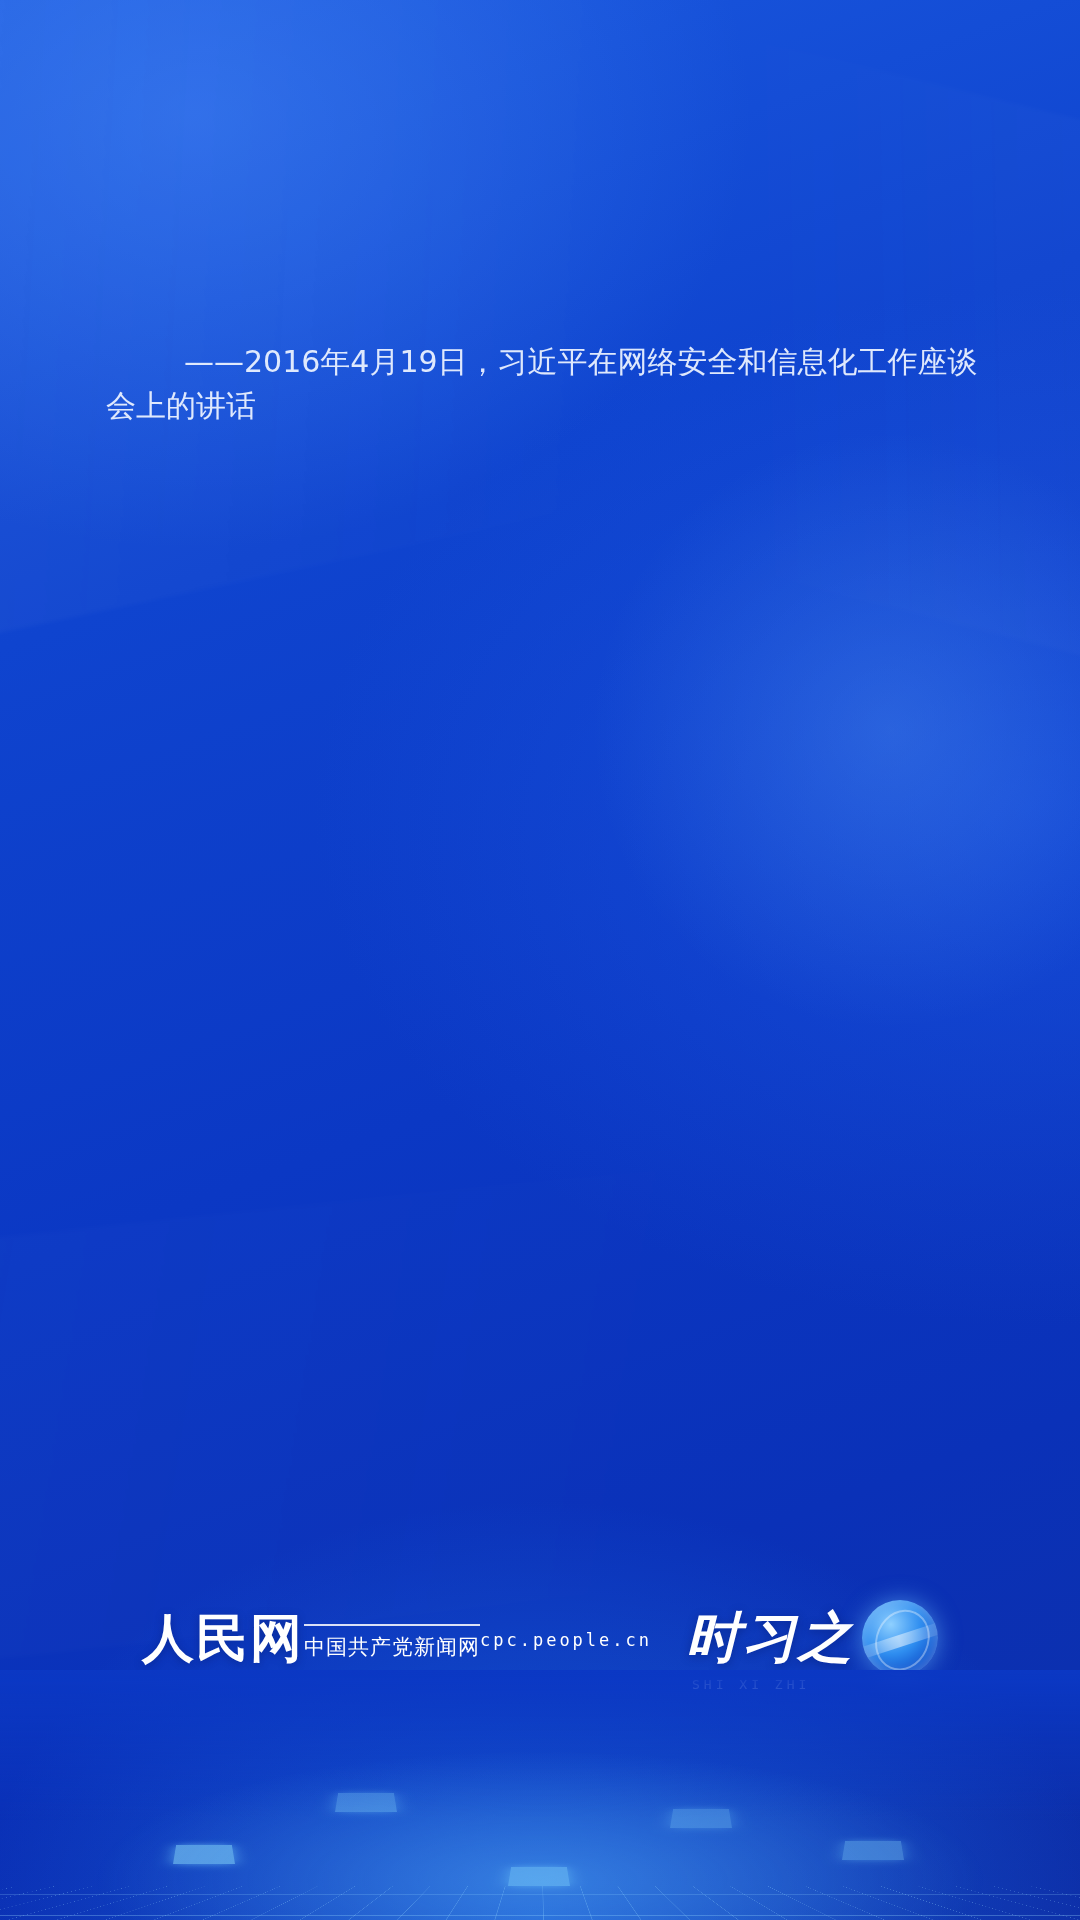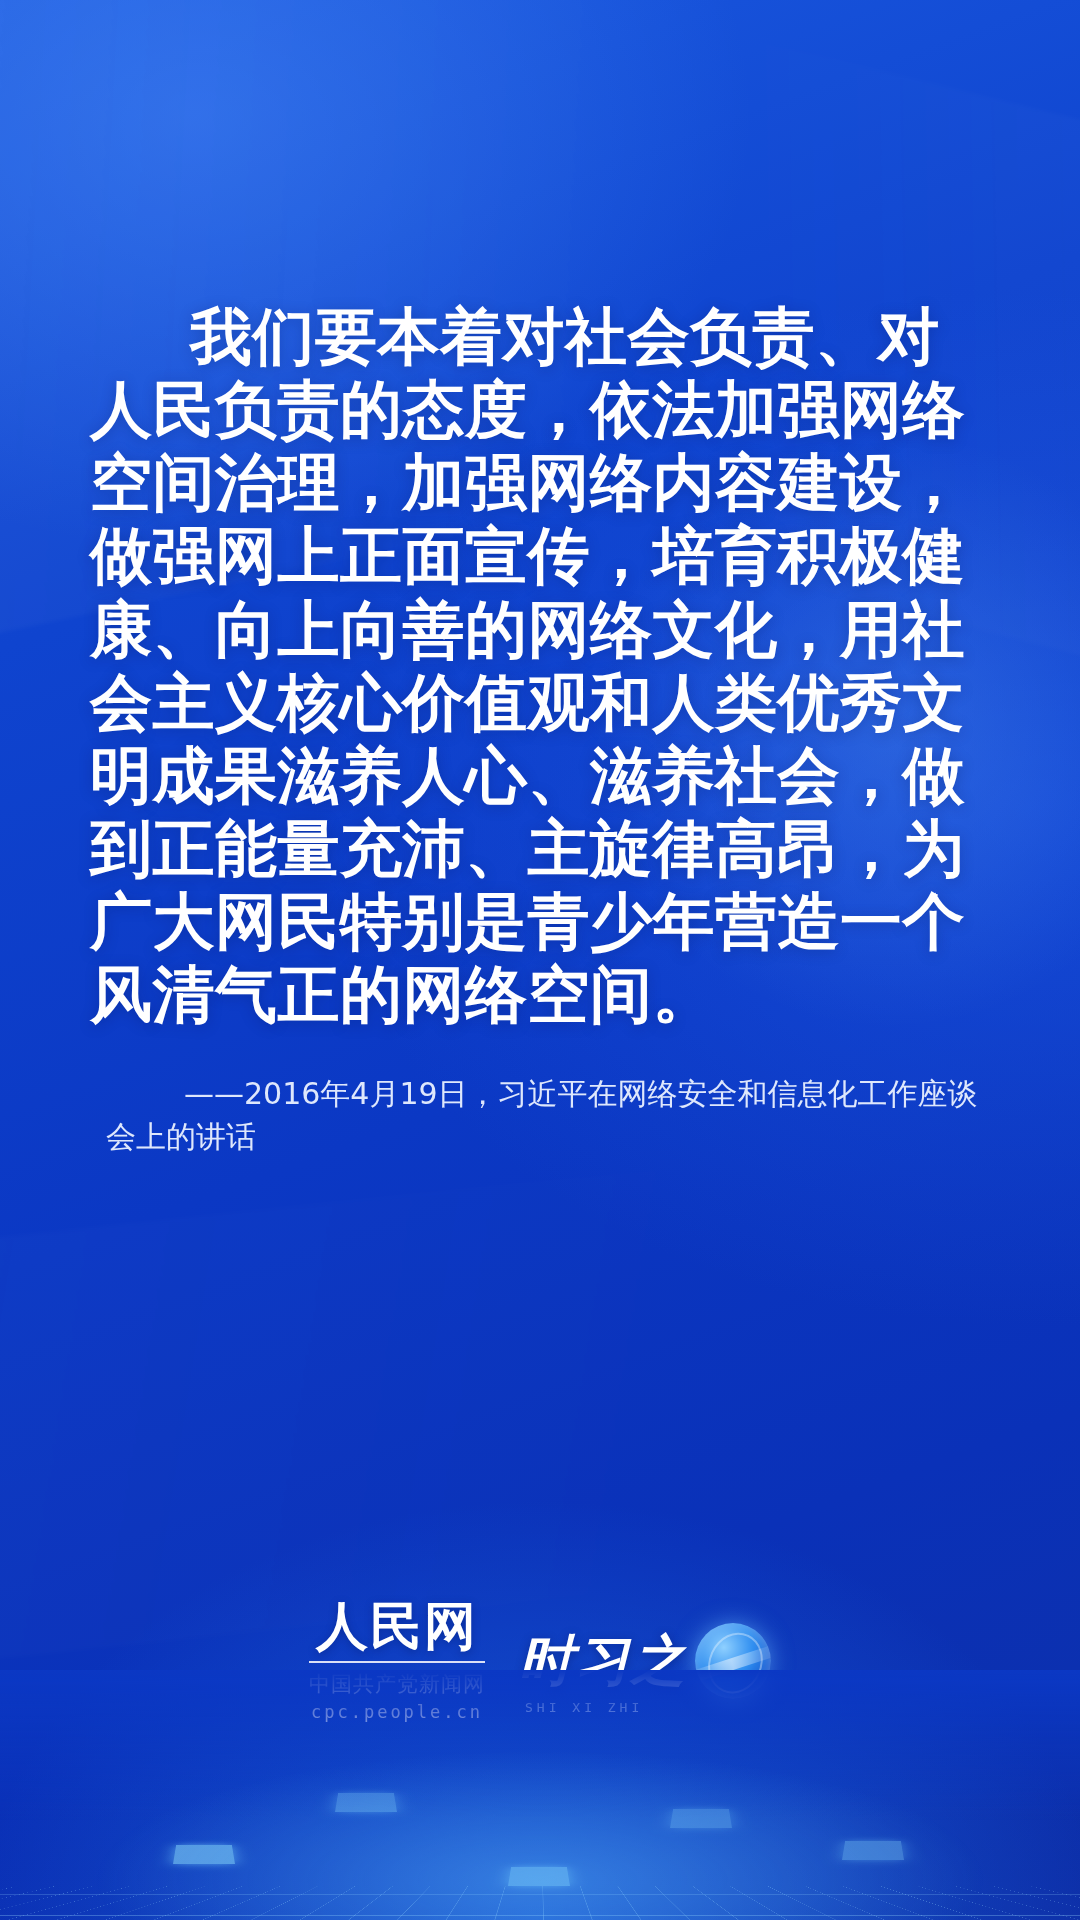--- a/index.html
+++ b/index.html
@@ -77,21 +77,20 @@
     left: 0;
     right: 0;
     top: 1600px;
     display: flex;
     justify-content: center;
     align-items: center;
     gap: 34px;
   }
   .people-logo {
     display: flex;
-    flex-direction: column;
     align-items: center;
   }
   .people-cn {
     color: #ffffff;
     font-size: 52px;
     font-weight: 700;
     letter-spacing: 2px;
     line-height: 1;
     font-family: "DejaVu Serif", "Liberation Serif", serif;
     text-shadow: 0 2px 8px rgba(0,20,90,0.35);
@@ -213,21 +212,20 @@
 <body>
 
 <div class="poster">
 
   <div class="sweep sweep-a"></div>
   <div class="sweep sweep-b"></div>
   <div class="sweep sweep-c"></div>
   <div class="glow-tr"></div>
 
   <div class="quote-block">
-    <div class="quote-text">我们要本着对社会负责、对人民负责的态度，依法加强网络空间治理，加强网络内容建设，做强网上正面宣传，培育积极健康、向上向善的网络文化，用社会主义核心价值观和人类优秀文明成果滋养人心、滋养社会，做到正能量充沛、主旋律高昂，为广大网民特别是青少年营造一个风清气正的网络空间。</div>
     <div class="attribution">——2016年4月19日，习近平在网络安全和信息化工作座谈会上的讲话</div>
   </div>
 
   <div class="logo-row">
     <div class="people-logo">
       <div class="people-cn">人民网</div>
       <div class="people-sub">中国共产党新闻网</div>
       <div class="people-url">cpc.people.cn</div>
     </div>
     <div class="shixi">

